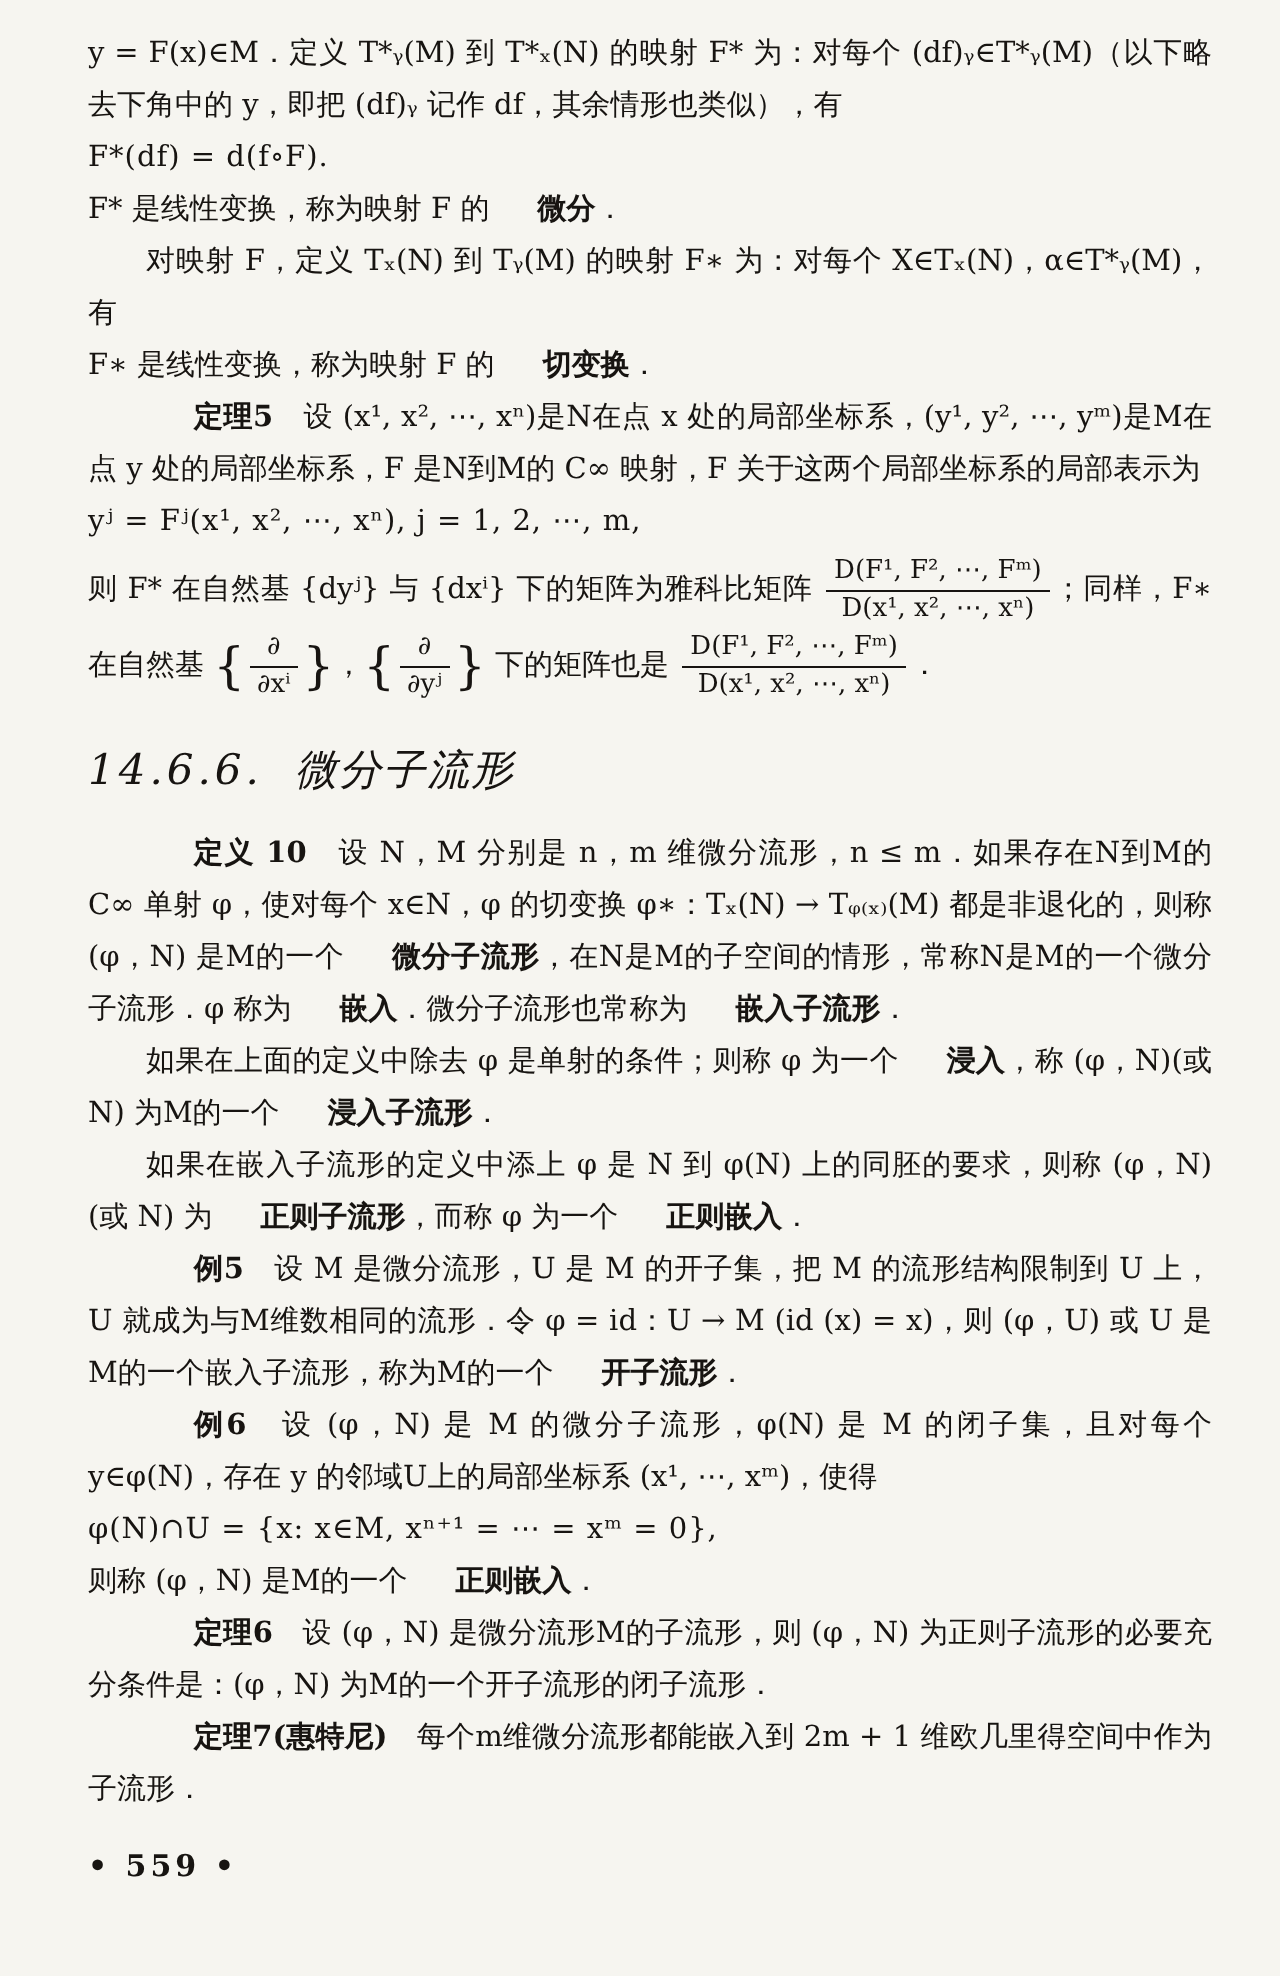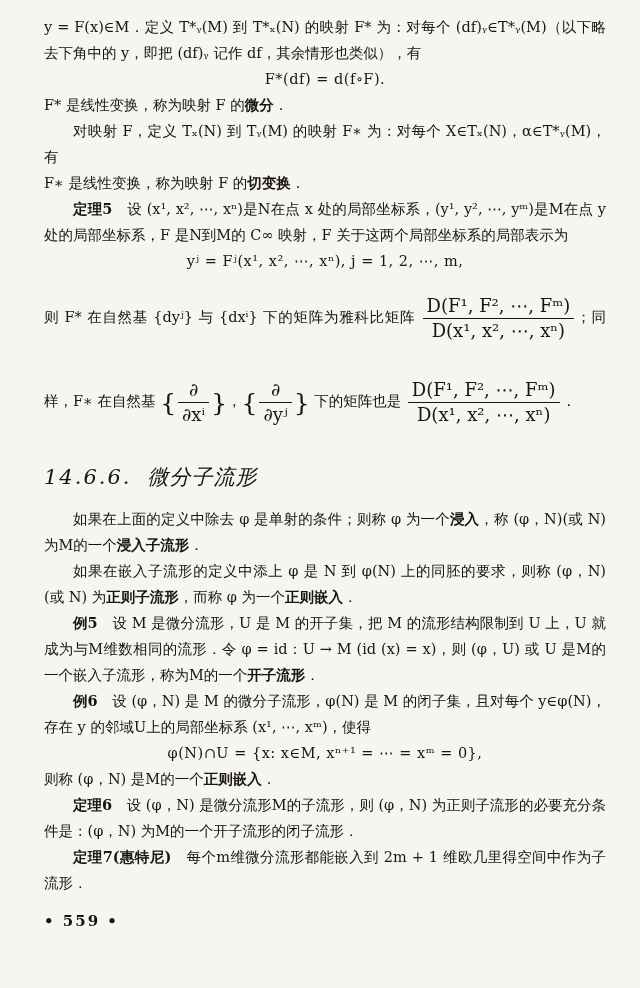--- a/index.html
+++ b/index.html
@@ -13,27 +13,27 @@
   .page {
     width: 640px; height: 716px;
     padding: 14px 34px 0 44px;
     color: #171411;
     font-size: 14.5px;
     line-height: 26px;
     text-align: justify;
   }
   .para { margin: 0; text-indent: 2em; }
   .para.flush { text-indent: 0; }
-  .formula { margin: 0; text-align: center; text-indent: 0; letter-spacing: 0.5px; }
-  b { font-weight: bold; }
+  .formula { margin: 0; text-align: left; text-indent: 0; letter-spacing: 0.5px; }
+  b { font-weight: bold; padding-left: 24px; }
   .para-tall { line-height: 30px; text-indent: 0; margin: 2px 0; }
   .frac {
     display: inline-block; vertical-align: middle;
-    text-align: center; line-height: 1.2; font-size: 18px;
-    margin: 19px 2px;
+    text-align: center; line-height: 1.2; font-size: 13px;
+    margin: 2px 2px;
   }
   .frac .num { display: block; padding: 0 4px 1px; border-bottom: 1.4px solid #171411; }
   .frac .den { display: block; padding: 1px 4px 0; }
   .brace { font-size: 25px; vertical-align: middle; font-weight: 400; line-height: 1; }
   .section-heading {
     margin: 18px 0 14px; text-indent: 0;
     font-size: 21px; line-height: 30px; font-weight: 500; letter-spacing: 1px; font-style: italic;
   }
   .heading-number { margin-right: 16px; letter-spacing: 2px; }
   .page-number {
@@ -62,20 +62,21 @@
   <div class="formula">yʲ = Fʲ(x¹, x², ⋯, xⁿ),  j = 1, 2, ⋯, m,</div>
 
   <p class="para para-tall">
     <span>则 F* 在自然基 {dyʲ} 与 {dxⁱ} 下的矩阵为雅科比矩阵 </span><span class="frac"><span class="num">D(F¹, F², ⋯, Fᵐ)</span><span class="den">D(x¹, x², ⋯, xⁿ)</span></span><span>；同样，F∗ 在自然基 </span><span class="brace">{</span><span class="frac"><span class="num">∂</span><span class="den">∂xⁱ</span></span><span class="brace">}</span><span>，</span><span class="brace">{</span><span class="frac"><span class="num">∂</span><span class="den">∂yʲ</span></span><span class="brace">}</span><span> 下的矩阵也是 </span><span class="frac"><span class="num">D(F¹, F², ⋯, Fᵐ)</span><span class="den">D(x¹, x², ⋯, xⁿ)</span></span><span>．</span>
   </p>
 
   <h2 class="section-heading">
     <span class="heading-number">14.6.6.</span><span>微分子流形</span>
   </h2>
 
+  <p class="para"><b>定义 10</b><span>　设 N，M 分别是 n，m 维微分流形，n ≤ m．如果存在N到M的 C∞ 单射 φ，使对每个 x∈N，φ 的切变换 φ∗：Tₓ(N) → Tᵩ₍ₓ₎(M) 都是非退化的，则称 (φ，N) 是M的一个</span><b>微分子流形</b><span>，在N是M的子空间的情形，常称N是M的一个微分子流形．φ 称为</span><b>嵌入</b><span>．微分子流形也常称为</span><b>嵌入子流形</b><span>．</span></p>
 
   <p class="para"><span>如果在上面的定义中除去 φ 是单射的条件；则称 φ 为一个</span><b>浸入</b><span>，称 (φ，N)(或 N) 为M的一个</span><b>浸入子流形</b><span>．</span></p>
 
   <p class="para"><span>如果在嵌入子流形的定义中添上 φ 是 N 到 φ(N) 上的同胚的要求，则称 (φ，N)(或 N) 为</span><b>正则子流形</b><span>，而称 φ 为一个</span><b>正则嵌入</b><span>．</span></p>
 
   <p class="para"><b>例5</b><span>　设 M 是微分流形，U 是 M 的开子集，把 M 的流形结构限制到 U 上，U 就成为与M维数相同的流形．令 φ = id：U → M (id (x) = x)，则 (φ，U) 或 U 是M的一个嵌入子流形，称为M的一个</span><b>开子流形</b><span>．</span></p>
 
   <p class="para"><b>例6</b><span>　设 (φ，N) 是 M 的微分子流形，φ(N) 是 M 的闭子集，且对每个 y∈φ(N)，存在 y 的邻域U上的局部坐标系 (x¹, ⋯, xᵐ)，使得</span></p>
 
   <div class="formula">φ(N)∩U = {x: x∈M, xⁿ⁺¹ = ⋯ = xᵐ = 0},</div>

